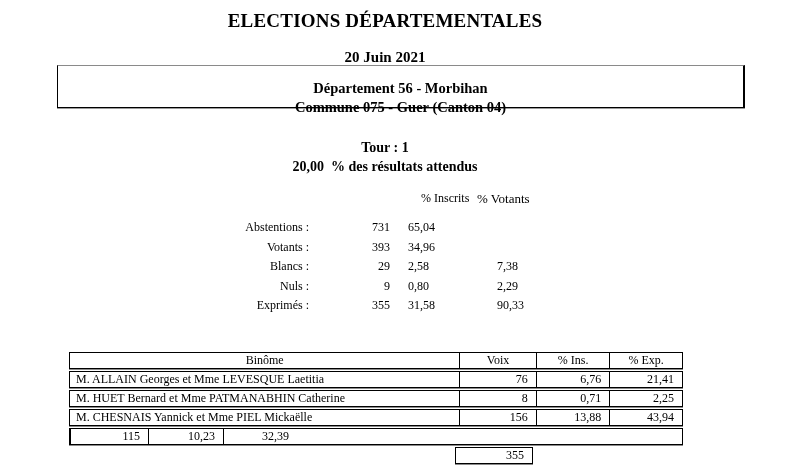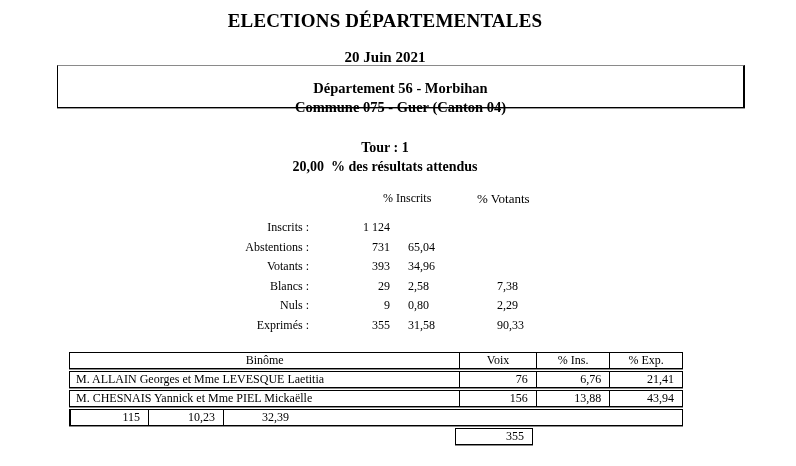--- a/index.html
+++ b/index.html
@@ -29,21 +29,21 @@
     text-align: center; font-weight: bold; font-size: 14.5px; line-height: 19px;
     padding-top: 13px;
   }
 
   
   .tour-block { position: absolute; top: 138px; left: 0; width: 100%; text-align: center; }
   .tour-line1 { font-size: 14px; font-weight: bold; line-height: 19px; }
   .tour-line2 { font-size: 14px; font-weight: bold; line-height: 19px; white-space: pre; }
 
   
-  .stats-header-inscrits { position: absolute; left: 383px; top: 191px; font-size: 12px; text-align: center; }
+  .stats-header-inscrits { position: absolute; left: 421px; top: 191px; font-size: 12px; text-align: center; }
   .stats-header-votants  { position: absolute; left: 477px; top: 191px; font-size: 13px; }
   .stats-rows { position: absolute; left: 180px; top: 218px; font-size: 12px; }
   .stats-row { line-height: 19.5px; white-space: nowrap; }
   .stats-row span { display: inline-block; vertical-align: top; }
   .s-label { width: 129px; text-align: right; }
   .s-value { width: 81px;  text-align: right; }
   .s-pct1  { width: 80px;  text-align: left; margin-left: 18px; }
   .s-pct2  { width: 70px;  text-align: left; margin-left: 9px; }
 
   
@@ -90,23 +90,20 @@
   <div class="tour-block">
     <div class="tour-line1">Tour : 1</div>
     <div class="tour-line2">20,00  % des résultats attendus</div>
   </div>
 
   <div class="stats-header-inscrits">% Inscrits</div>
   <div class="stats-header-votants">% Votants</div>
 
   <div class="stats-rows">
     <div class="stats-row">
-      <span class="s-label">Inscrits :</span><span class="s-value">1 124</span><span class="s-pct1"></span><span class="s-pct2"></span>
-    </div>
-    <div class="stats-row">
       <span class="s-label">Abstentions :</span><span class="s-value">731</span><span class="s-pct1">65,04</span><span class="s-pct2"></span>
     </div>
     <div class="stats-row">
       <span class="s-label">Votants :</span><span class="s-value">393</span><span class="s-pct1">34,96</span><span class="s-pct2"></span>
     </div>
     <div class="stats-row">
       <span class="s-label">Blancs :</span><span class="s-value">29</span><span class="s-pct1">2,58</span><span class="s-pct2">7,38</span>
     </div>
     <div class="stats-row">
       <span class="s-label">Nuls :</span><span class="s-value">9</span><span class="s-pct1">0,80</span><span class="s-pct2">2,29</span>
@@ -123,20 +120,26 @@
       <div class="rcell c-ins">% Ins.</div>
       <div class="rcell c-exp">% Exp.</div>
     </div>
     <div class="rrow">
       <div class="rcell c-binome">M. ALLAIN Georges et Mme LEVESQUE Laetitia</div>
       <div class="rcell c-voix">76</div>
       <div class="rcell c-ins">6,76</div>
       <div class="rcell c-exp">21,41</div>
     </div>
     <div class="rrow">
+      <div class="rcell c-binome">M. HUET Bernard et Mme PATMANABHIN Catherine</div>
+      <div class="rcell c-voix">8</div>
+      <div class="rcell c-ins">0,71</div>
+      <div class="rcell c-exp">2,25</div>
+    </div>
+    <div class="rrow">
       <div class="rcell c-binome">M. CHESNAIS Yannick et Mme PIEL Mickaëlle</div>
       <div class="rcell c-voix">156</div>
       <div class="rcell c-ins">13,88</div>
       <div class="rcell c-exp">43,94</div>
     </div>
     <div class="rrow">
       <div class="rcell c-voix">115</div>
       <div class="rcell c-ins">10,23</div>
       <div class="rcell c-exp">32,39</div>
     </div>

